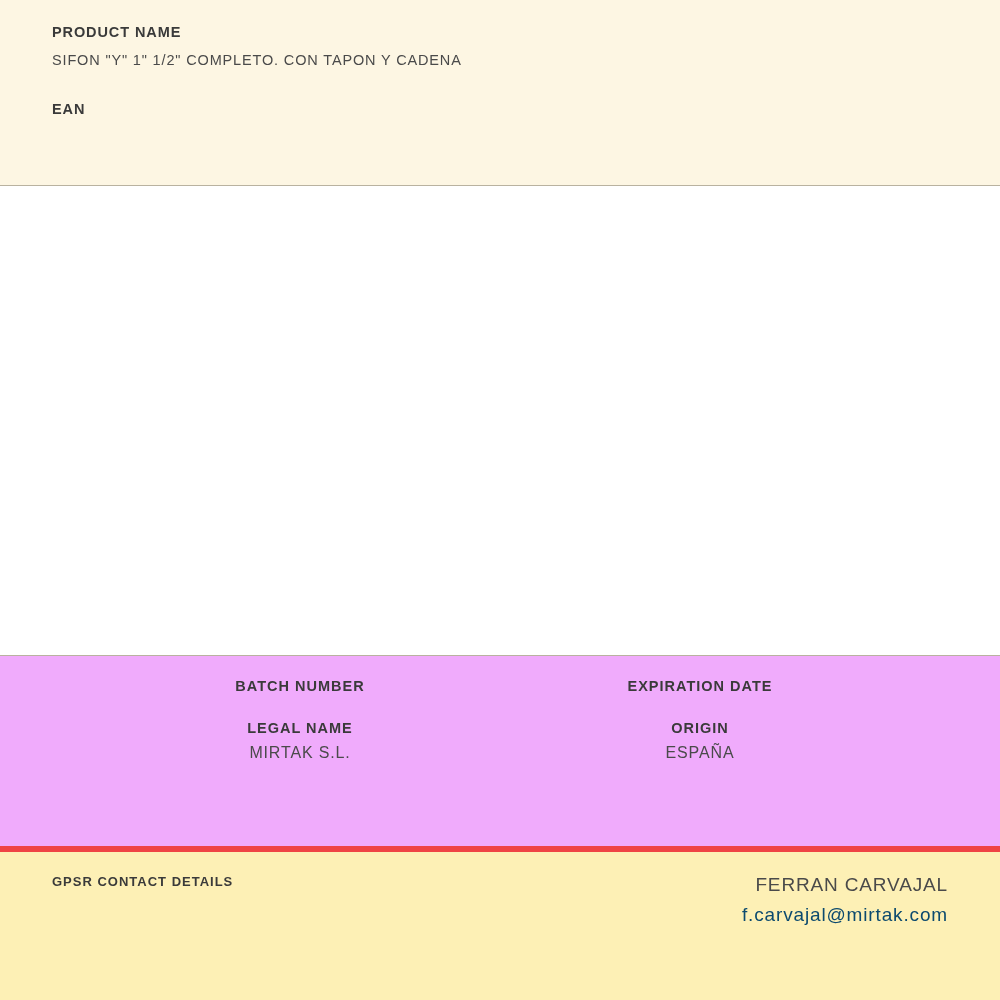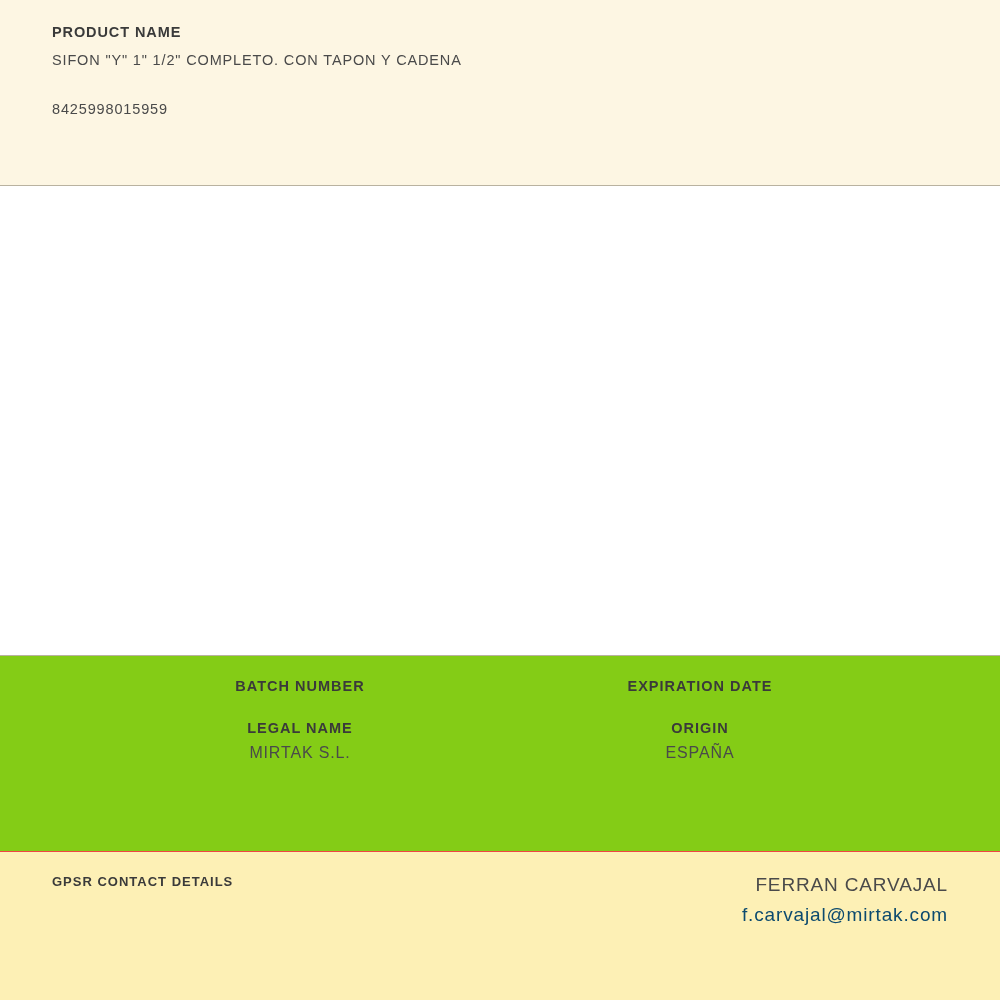--- a/index.html
+++ b/index.html
@@ -50,25 +50,25 @@
 
   
   .image-area {
     background: #ffffff;
     flex: 1 1 auto;
     border-bottom: 1px solid #b9b2a0;
   }
 
   
   .info-block {
-    background: #84cc16;
+    background: #f0abfc;
     height: 196px;
     box-sizing: border-box;
     padding: 22px 0 0 0;
-    border-bottom: 1px solid #ef4444;
+    border-bottom: 6px solid #ef4444;
     position: relative;
   }
   .info-row {
     display: flex;
     width: 100%;
   }
   .info-cell {
     width: 400px;
     text-align: center;
     box-sizing: border-box;
@@ -124,21 +124,21 @@
 <body>
 
 <div class="sheet">
 
   <div class="top-block">
     <div class="field-group">
       <p class="field-label">PRODUCT NAME</p>
       <p class="field-value">SIFON "Y" 1" 1/2" COMPLETO. CON TAPON Y CADENA</p>
     </div>
     <div class="field-group">
-      <p class="field-value">8425998015959</p>
+      <p class="field-label">EAN</p>
     </div>
   </div>
 
   <div class="image-area"></div>
 
   <div class="info-block">
     <div class="info-row first">
       <div class="info-cell col1">
         <p class="info-title">BATCH NUMBER</p>
         <p class="info-value"></p>

